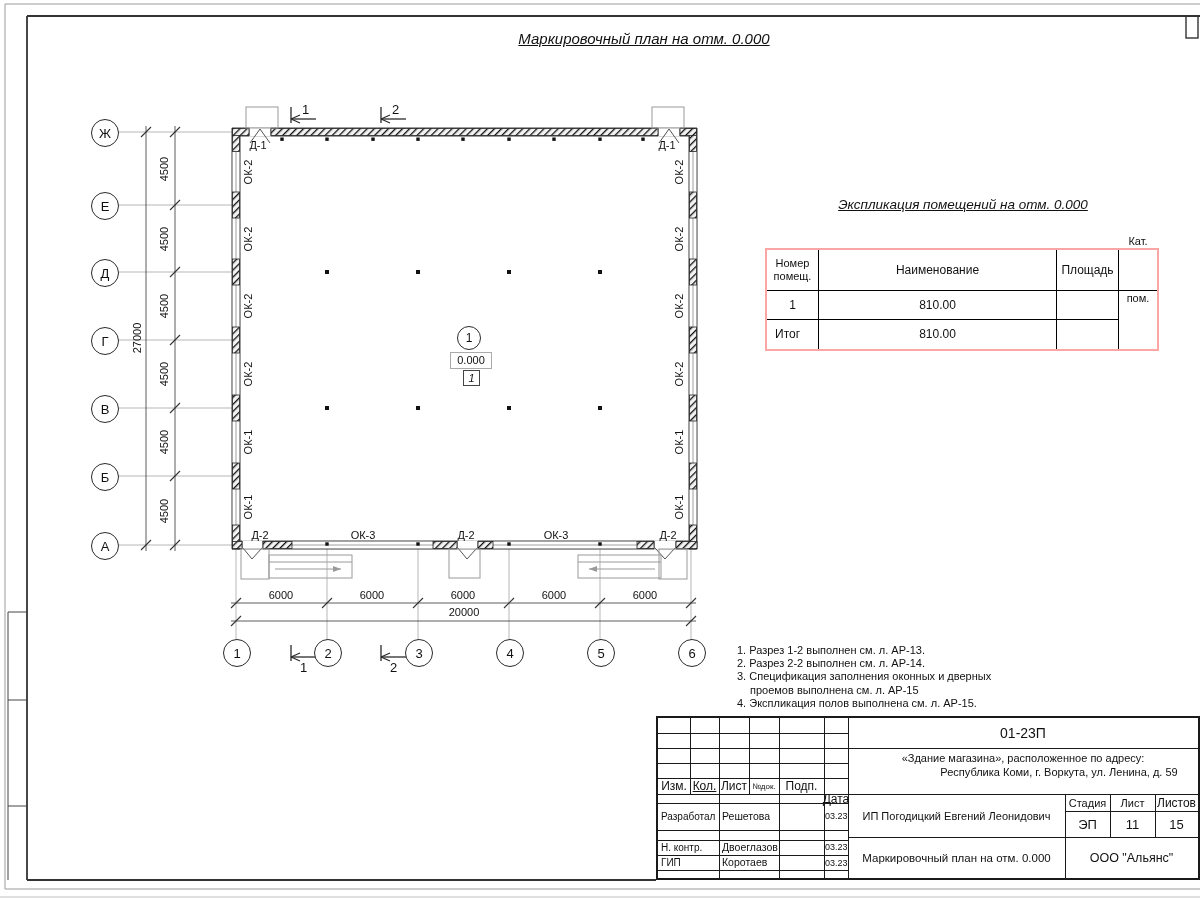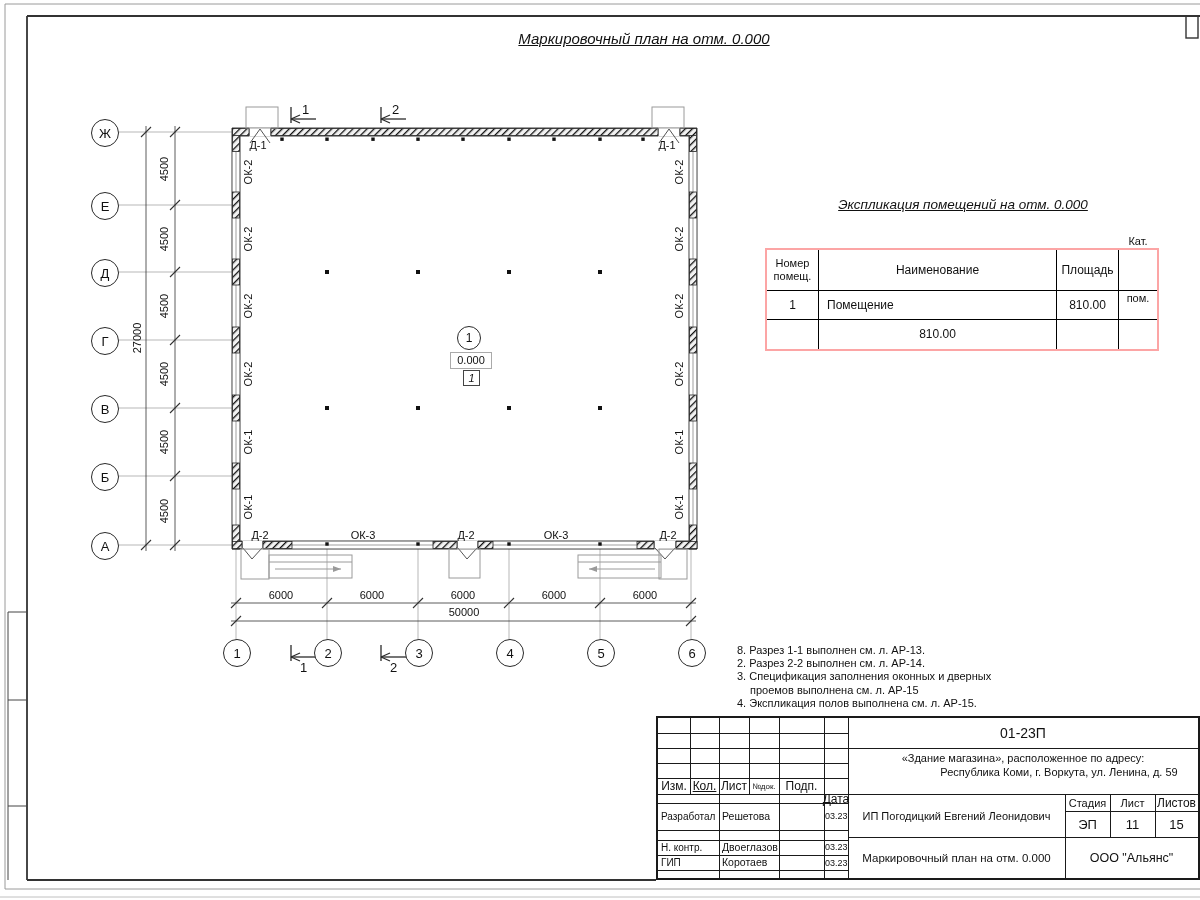--- a/index.html
+++ b/index.html
@@ -315,21 +315,21 @@
   <div class="vdim" style="left:142px;top:299px;">4500</div>
   <div class="vdim" style="left:142px;top:367px;">4500</div>
   <div class="vdim" style="left:142px;top:435px;">4500</div>
   <div class="vdim" style="left:142px;top:504px;">4500</div>
   <div class="vdim" style="left:115px;top:331px;">27000</div>
   <div class="lbl c" style="left:259px;top:589px;width:44px;">6000</div>
   <div class="lbl c" style="left:350px;top:589px;width:44px;">6000</div>
   <div class="lbl c" style="left:441px;top:589px;width:44px;">6000</div>
   <div class="lbl c" style="left:532px;top:589px;width:44px;">6000</div>
   <div class="lbl c" style="left:623px;top:589px;width:44px;">6000</div>
-  <div class="lbl c" style="left:434px;top:606px;width:60px;">50000</div>
+  <div class="lbl c" style="left:434px;top:606px;width:60px;">20000</div>
 
   <div class="vdim" style="left:226px;top:165px;">ОК-2</div>
   <div class="vdim" style="left:226px;top:232px;">ОК-2</div>
   <div class="vdim" style="left:226px;top:299px;">ОК-2</div>
   <div class="vdim" style="left:226px;top:367px;">ОК-2</div>
   <div class="vdim" style="left:226px;top:435px;">ОК-1</div>
   <div class="vdim" style="left:226px;top:500px;">ОК-1</div>
   <div class="vdim" style="left:657px;top:165px;">ОК-2</div>
   <div class="vdim" style="left:657px;top:232px;">ОК-2</div>
   <div class="vdim" style="left:657px;top:299px;">ОК-2</div>
@@ -364,30 +364,30 @@
         <span>Наименование</span>
       </div>
     <div class="hd">
         <span>Площадь</span>
       </div>
     <div class="hd" style="font-size:11px;flex-direction:column;">
       <span>Кат.</span>
       <span>пом.</span>
     </div>
     <div>1</div>
-    <div class="nm">Помещение</div>
     <div>810.00</div>
     <div></div>
     <div class="last"></div>
+    <div class="nm last">Итог</div>
     <div class="last">810.00</div>
     <div class="last"></div>
   </div>
 
   <div class="notes">
-    <div>8. Разрез 1-1 выполнен см. л. АР-13.</div>
+    <div>1. Разрез 1-2 выполнен см. л. АР-13.</div>
     <div>2. Разрез 2-2 выполнен см. л. АР-14.</div>
     <div>3. Спецификация заполнения оконных и дверных</div>
     <div style="padding-left:13px;">проемов выполнена см. л. АР-15</div>
     <div>4. Экспликация полов выполнена см. л. АР-15.</div>
   </div>
 
   <div class="tb">
 
     <div class="vl" style="left:190px;top:0;height:160px;"></div>
     <div class="vl" style="left:32px;top:0;height:76px;"></div>

